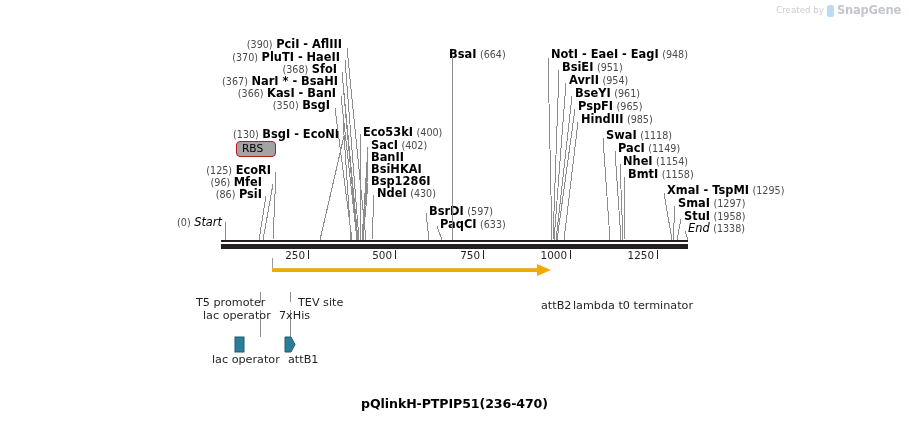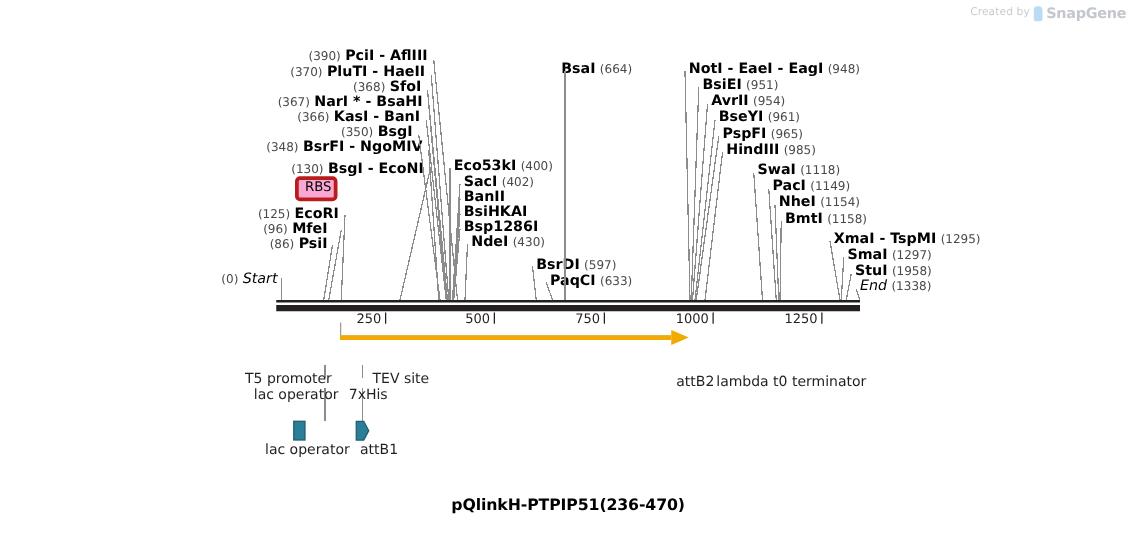--- a/index.html
+++ b/index.html
@@ -70,24 +70,24 @@
     font-size: 11.4px;
   }
   .enz.r { text-align: right; }
   
   #rbs {
     position: absolute;
     left: 236px;
     top: 141px;
     font-size: 10.6px;
     color: #000;
-    background: #f9a8d4;
-    border: 3px solid #b91c1c;
+    background: #a3a3a3;
+    border: 1px solid #b91c1c;
     border-radius: 4px;
-    padding: 0px 2px 1px 5px;
+    padding: 0px 12px 1px 5px;
     line-height: 13px;
   }
   
   #backbone {
     position: absolute;
     left: 221px;
     top: 244px;
     width: 467px;
     height: 5px;
     background: #231f20;
@@ -207,24 +207,20 @@
   <div class="enz r" style="left:271px;top:164px;transform:translateX(-100%)">
     <span class="pos">(125)</span>
     <span class="nm">EcoRI</span>
   </div>
 
   <div id="rbs">RBS</div>
 
   <div class="enz r" style="left:339px;top:128px;transform:translateX(-100%)">
     <span class="pos">(130)</span>
     <span class="nm">BsgI  - EcoNI</span>
-  </div>
-  <div class="enz r" style="left:338px;top:111px;transform:translateX(-100%)">
-    <span class="pos">(348)</span>
-    <span class="nm">BsrFI  - NgoMIV</span>
   </div>
   <div class="enz r" style="left:330px;top:99px;transform:translateX(-100%)">
     <span class="pos">(350)</span>
     <span class="nm">BsgI</span>
   </div>
   <div class="enz r" style="left:336px;top:87px;transform:translateX(-100%)">
     <span class="pos">(366)</span>
     <span class="nm">KasI  - BanI</span>
   </div>
   <div class="enz r" style="left:338px;top:75px;transform:translateX(-100%)">

